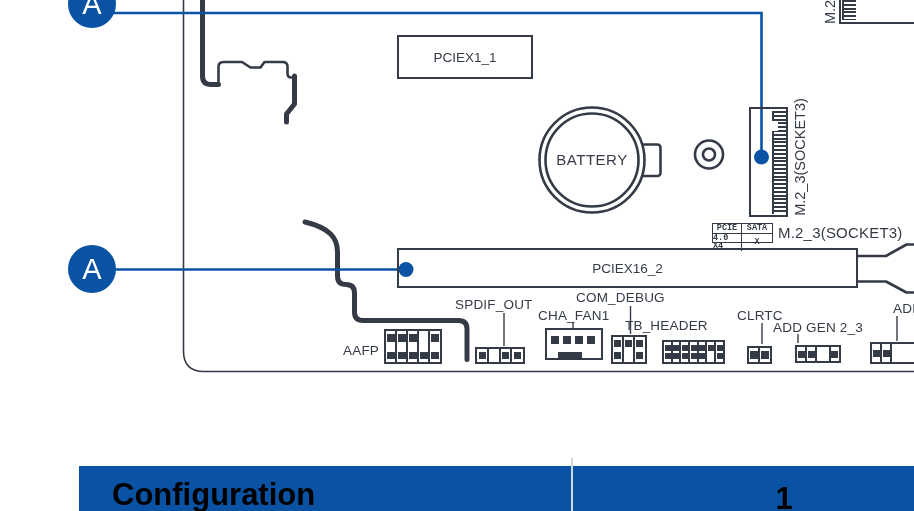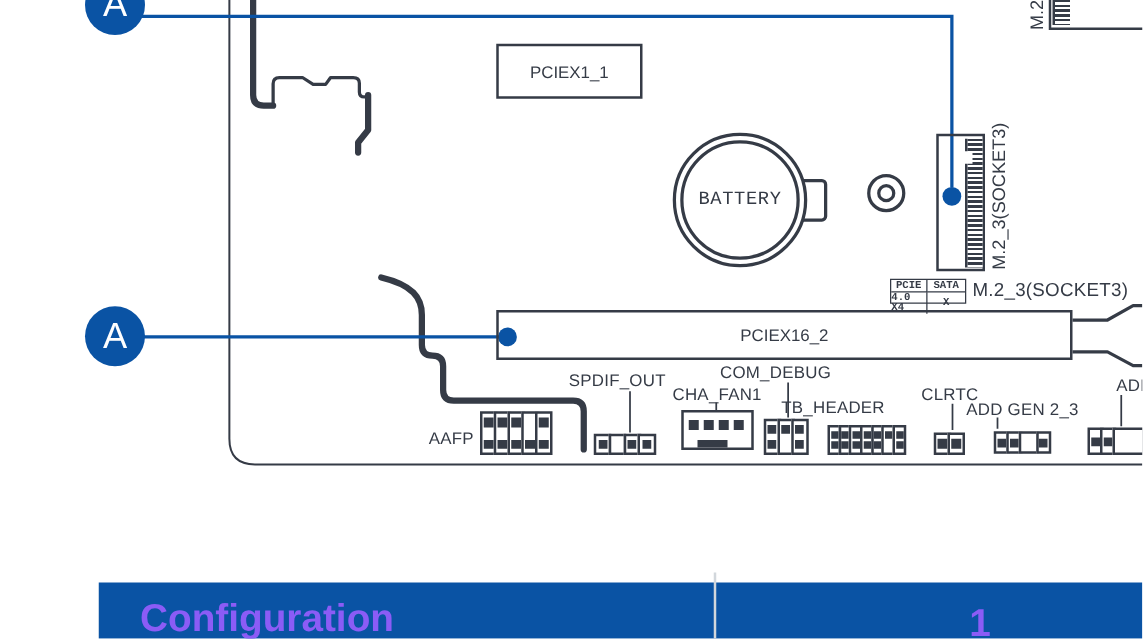--- a/index.html
+++ b/index.html
@@ -1,20 +1,20 @@
 <!DOCTYPE html>
 <html><head>
 <meta charset="utf-8">
 <style>
   html,body{margin:0;padding:0;background:#fff;}
   :root{--dk:#353b46;--blue:#0a53a4;}
   #stage{position:relative;width:914px;height:511px;overflow:hidden;background:#fff;
          font-family:"Liberation Sans",sans-serif;color:var(--dk);}
   #lines{position:absolute;left:0;top:0;z-index:1;}
-  .abs{position:absolute;z-index:2;box-sizing:border-box;font-family:Liberation Mono, monospace;}
+  .abs{position:absolute;z-index:2;box-sizing:border-box;}
   .box{position:absolute;z-index:2;box-sizing:border-box;border:2.5px solid var(--dk);
        display:flex;align-items:center;justify-content:center;background:transparent;}
   .lbl{position:absolute;z-index:3;font-size:13.5px;letter-spacing:.2px;white-space:nowrap;color:var(--dk);}
   .vlab{position:absolute;z-index:3;transform:rotate(-90deg);font-size:14.5px;white-space:nowrap;
         text-align:center;color:var(--dk);}
   .callout{position:absolute;z-index:4;width:48px;height:48px;border-radius:50%;background:var(--blue);
            color:#fff;font-size:29px;display:flex;align-items:center;justify-content:center;}
   .hdr{position:absolute;z-index:2;display:flex;align-items:stretch;}
   .cl{border:2.5px solid var(--dk);margin-left:-2.5px;background:#fff;box-sizing:border-box;
       display:flex;flex-direction:column;justify-content:space-between;align-items:center;padding:3px 0;}
@@ -25,21 +25,21 @@
   .hatch{position:absolute;background:repeating-linear-gradient(to bottom,var(--dk) 0 2px,#fff 2px 3.8px);
          border-left:2px solid var(--dk);z-index:2;}
   .mini{position:absolute;z-index:3;left:712px;top:223px;width:61px;height:20px;border:1.5px solid var(--dk);
         box-sizing:border-box;display:grid;grid-template-columns:29px 1fr;grid-template-rows:1fr 1fr;
         font-size:8.5px;font-weight:bold;line-height:1;background:#fff;}
   .mini span{display:flex;align-items:center;justify-content:center;font-family:Liberation Mono, monospace;}
   .mini .c1{border-right:1.5px solid var(--dk);}
   .mini .r1{border-bottom:1.5px solid var(--dk);}
   .tblbar{position:absolute;z-index:2;left:79px;top:466px;width:835px;height:45px;background:var(--blue);}
   .tbldiv{position:absolute;z-index:3;left:571px;top:458px;width:2px;height:53px;background:#d2d7dc;}
-  .tbltxt{position:absolute;z-index:4;color:#8b5cf6;font-weight:bold;font-size:31px;line-height:31px;}
+  .tbltxt{position:absolute;z-index:4;color:#000000;font-weight:bold;font-size:31px;line-height:31px;}
 </style>
 </head>
 <body>
 
 <div id="stage">
 
   <svg id="lines" width="914" height="511" viewBox="0 0 914 511">
 
     <path d="M183.5,0 V351 Q183.5,371.5 204,371.5 H914" fill="none" stroke="#353b46" stroke-width="1.6"></path>
 
@@ -75,21 +75,21 @@
   </svg>
 
   <div class="callout" style="left:68px;top:-20px;">
     <span>A</span>
   </div>
   <div class="callout" style="left:68px;top:245px;">
     <span>A</span>
   </div>
 
 
-  <div class="box" style="left:397px;top:35px;width:117px;height:44px;">
+  <div class="box" style="left:397px;top:35px;width:136px;height:44px;">
     <span style="font-size:13.5px;">PCIEX1_1</span>
   </div>
 
   <div class="abs" style="left:544px;top:151px;width:96px;text-align:center;font-size:15px;letter-spacing:.5px;z-index:3;">BATTERY</div>
 
   <div class="box" style="left:749px;top:107px;width:39px;height:110px;"></div>
   <div class="hatch" style="left:771.5px;top:110.5px;width:12px;height:103px;"></div>
   <div class="abs" style="left:769.5px;top:120.5px;width:8px;height:10px;background:#fff;z-index:3;"></div>
   <div class="vlab" style="left:740px;top:149px;width:120px;">M.2_3(SOCKET3)</div>
 

